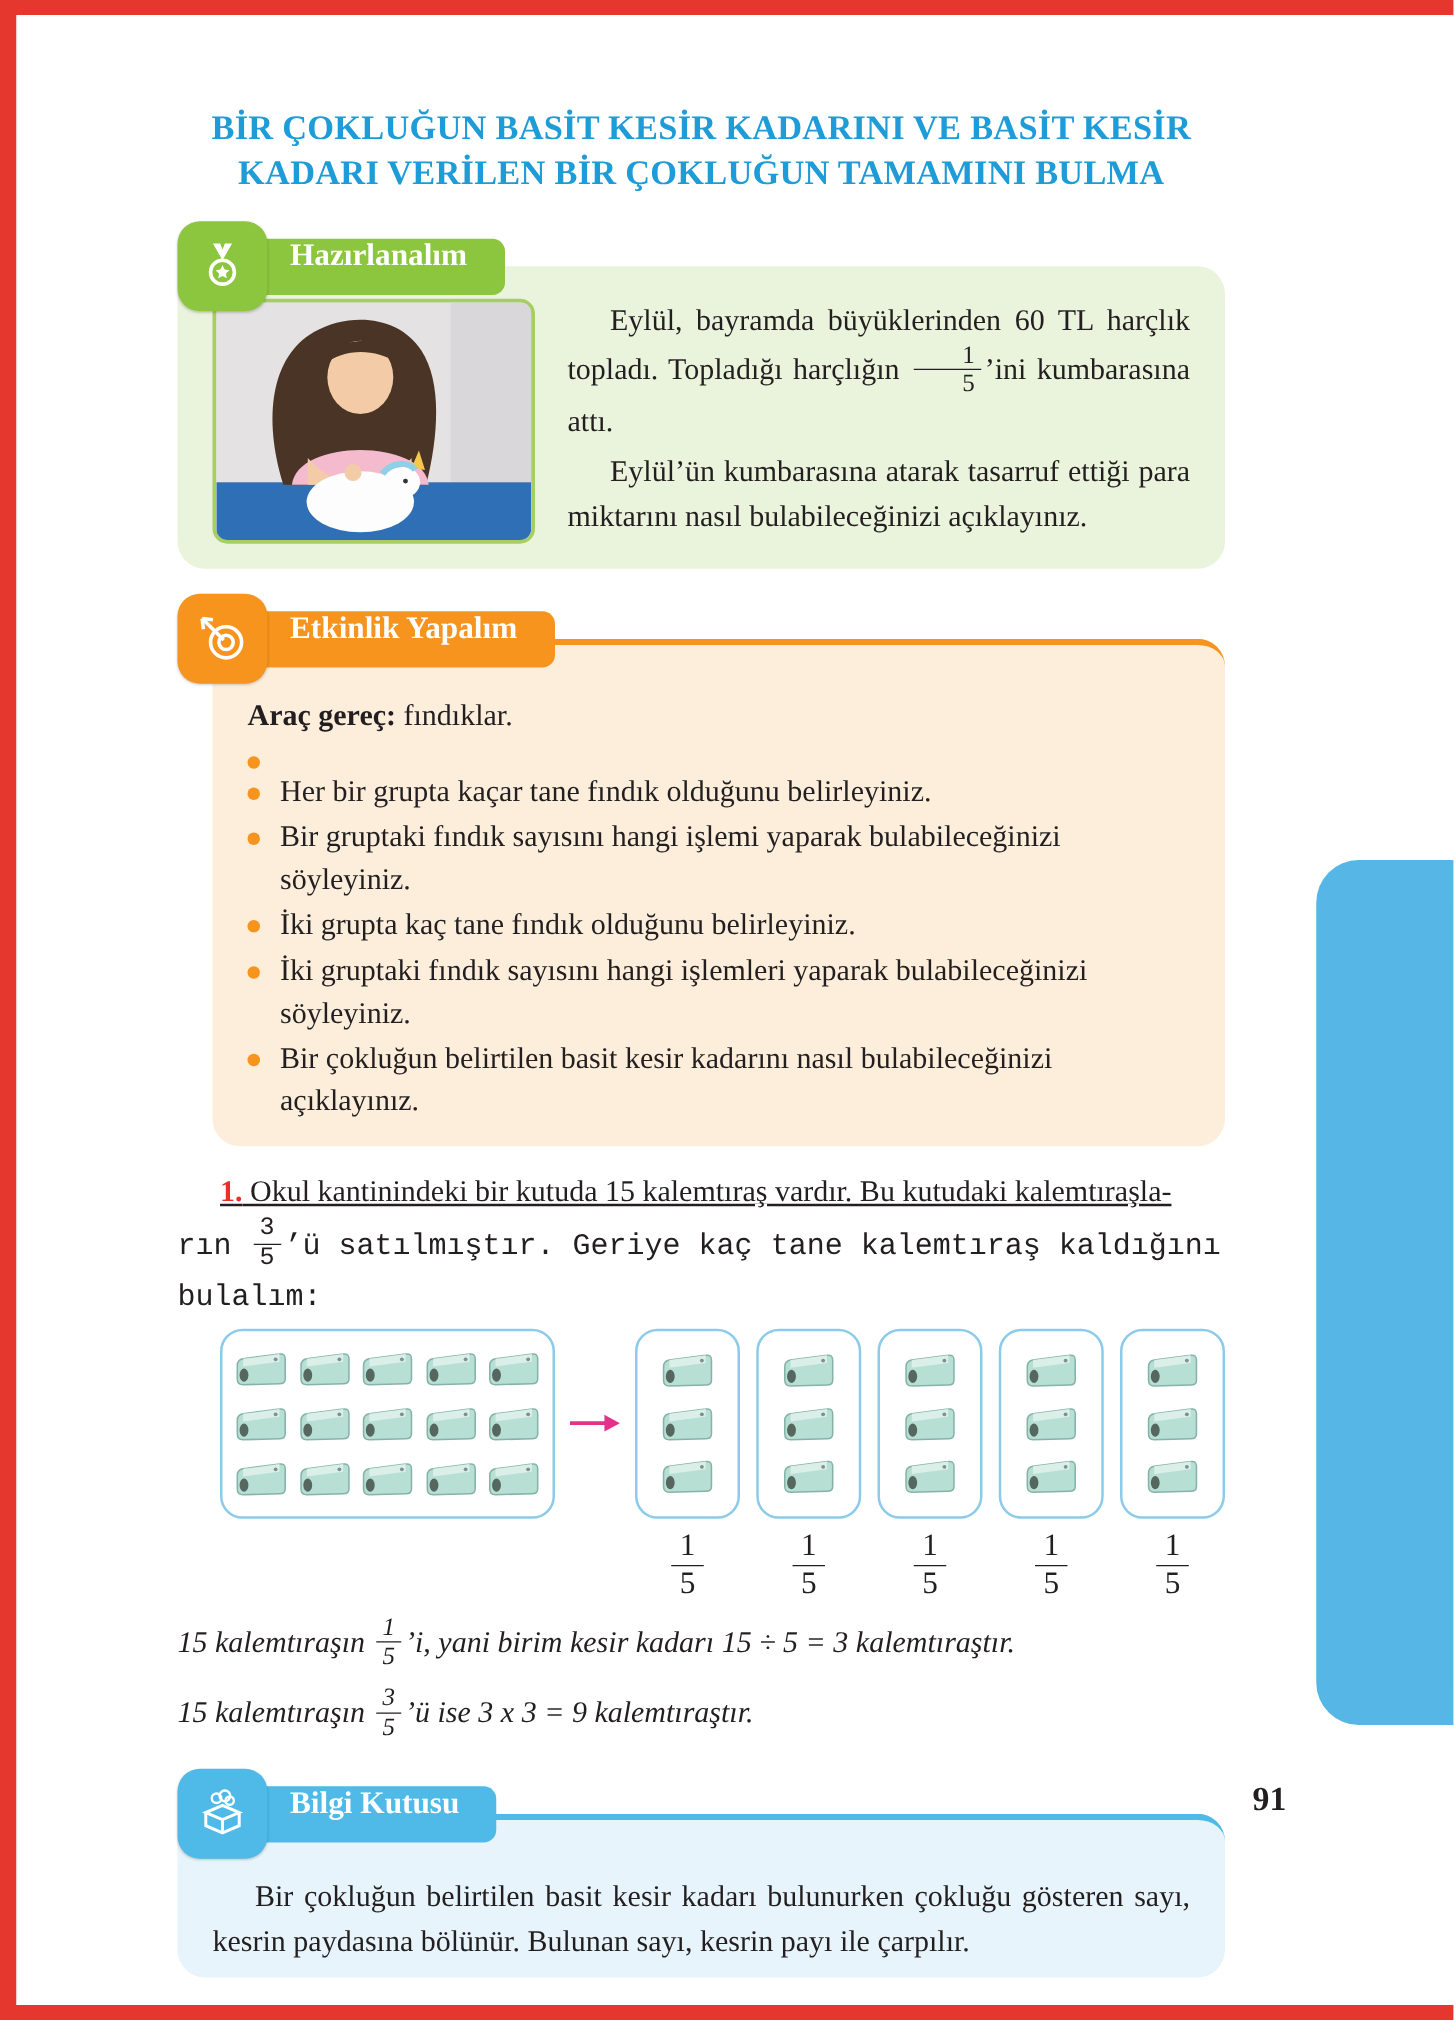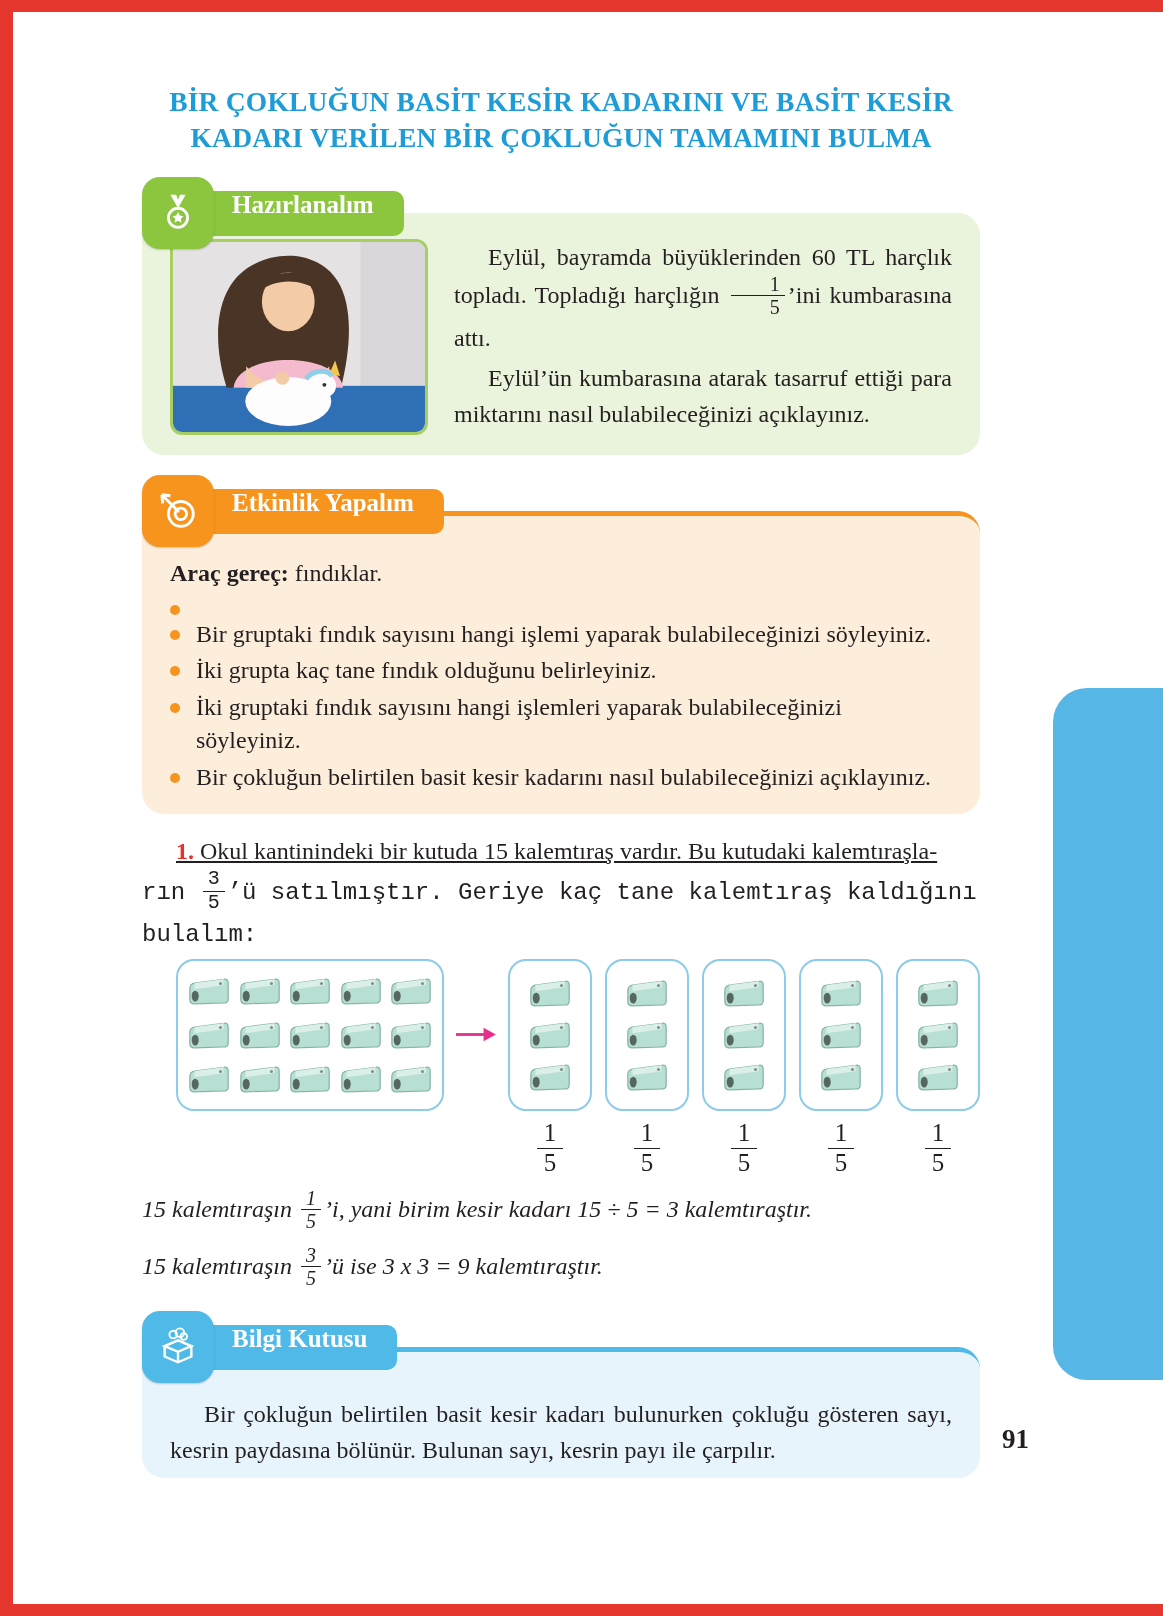--- a/index.html
+++ b/index.html
@@ -24,21 +24,21 @@
   .sec-header{position:relative;height:72px;z-index:2;}
   .icon-box{position:absolute;left:0;top:0;width:72px;height:72px;border-radius:18px;display:flex;align-items:center;justify-content:center;box-shadow:0 1px 2px rgba(0,0,0,.18);}
   .banner{position:absolute;left:38px;top:14px;height:45px;display:flex;align-items:center;border-radius:10px;color:#fff;font-weight:bold;font-size:25px;padding:0 30px 17px 52px;}
   .box-green,.banner-green{background:#8CC63F;}
   .box-orange,.banner-orange{background:#F7941E;}
   .box-pink,.banner-pink{background:#EF5B9C;}
   .box-blue,.banner-blue{background:#4FB9E8;}
 
   .sec-box{position:relative;z-index:1;margin-top:-36px;border-radius:22px;}
   .green-box{background:#EAF3DB;padding:26px 28px 20px;display:flex;gap:26px;}
-  .orange-box{background:#FCEEDB;border-top:5px solid #F7941E;padding:44px 28px 16px;}
+  .orange-box{background:#FCEEDB;border-top:5px solid #F7941E;padding:44px 28px 16px;margin-left:28px;}
   .blue-box{background:#E7F4FB;border-top:5px solid #4FB9E8;padding:44px 28px 10px;}
 
   .photo{flex:0 0 258px;height:196px;border:3px solid #A6CE63;border-radius:12px;overflow:hidden;background:#E2E0E1;}
   .photo svg{display:block;width:100%;height:100%;}
   .haz-text{font-size:24px;line-height:1.5;text-align:justify;}
   .haz-text p{margin:0;text-indent:34px;}
   .haz-text p+p{margin-top:4px;}
 
   .ifrac{display:inline-block;vertical-align:middle;text-align:center;font-size:20px;line-height:1.12;margin:0 3px;position:relative;top:-2px;}
   .fnum{display:block;border-bottom:1.8px solid #231F20;padding:0 5px;}
@@ -139,20 +139,24 @@
         </div>
       </div>
       <div class="sec-box orange-box">
         <p class="materials"><b>Araç gereç:</b> <span>fındıklar.</span></p>
         <ul class="bullets">
             <li>
               <span class="dot"></span>
             </li>
             <li>
               <span class="dot"></span>
+              <span class="li-text">Her bir grupta kaçar tane fındık olduğunu belirleyiniz.</span>
+            </li>
+            <li>
+              <span class="dot"></span>
               <span class="li-text">Bir gruptaki fındık sayısını hangi işlemi yaparak bulabileceğinizi söyleyiniz.</span>
             </li>
             <li>
               <span class="dot"></span>
               <span class="li-text">İki grupta kaç tane fındık olduğunu belirleyiniz.</span>
             </li>
             <li>
               <span class="dot"></span>
               <span class="li-text">İki gruptaki fındık sayısını hangi işlemleri yaparak bulabileceğinizi söyleyiniz.</span>
             </li>

